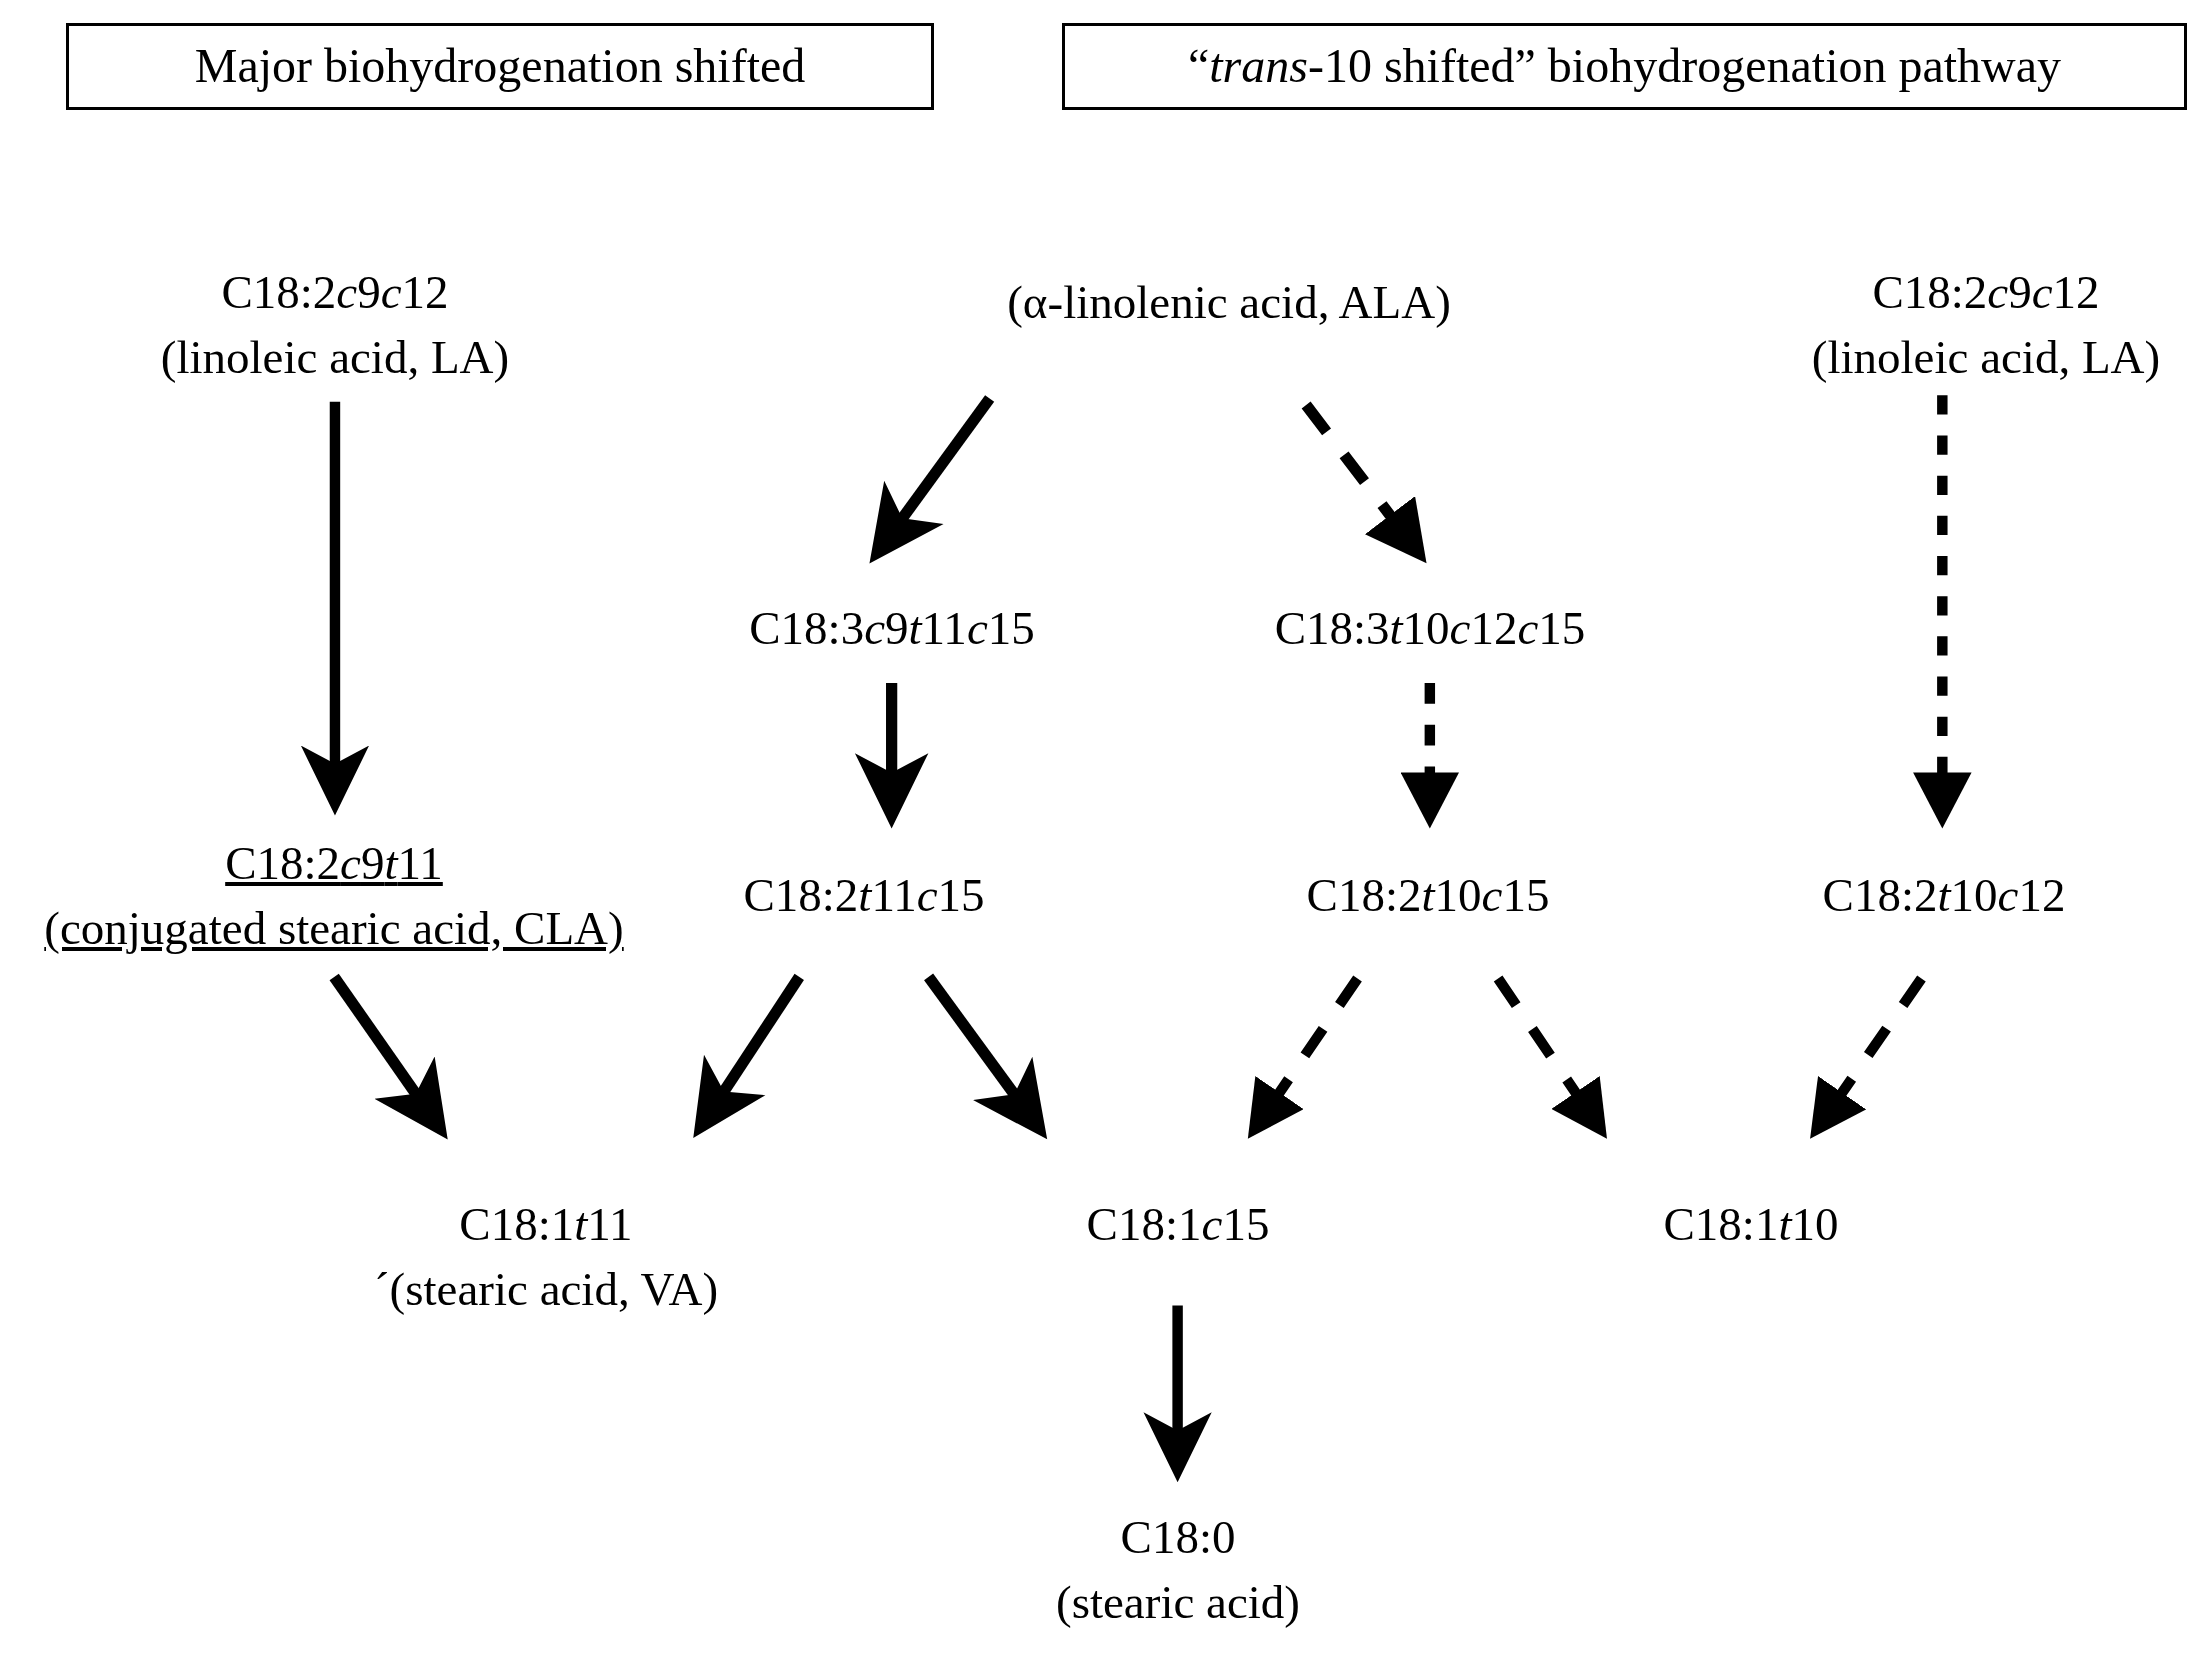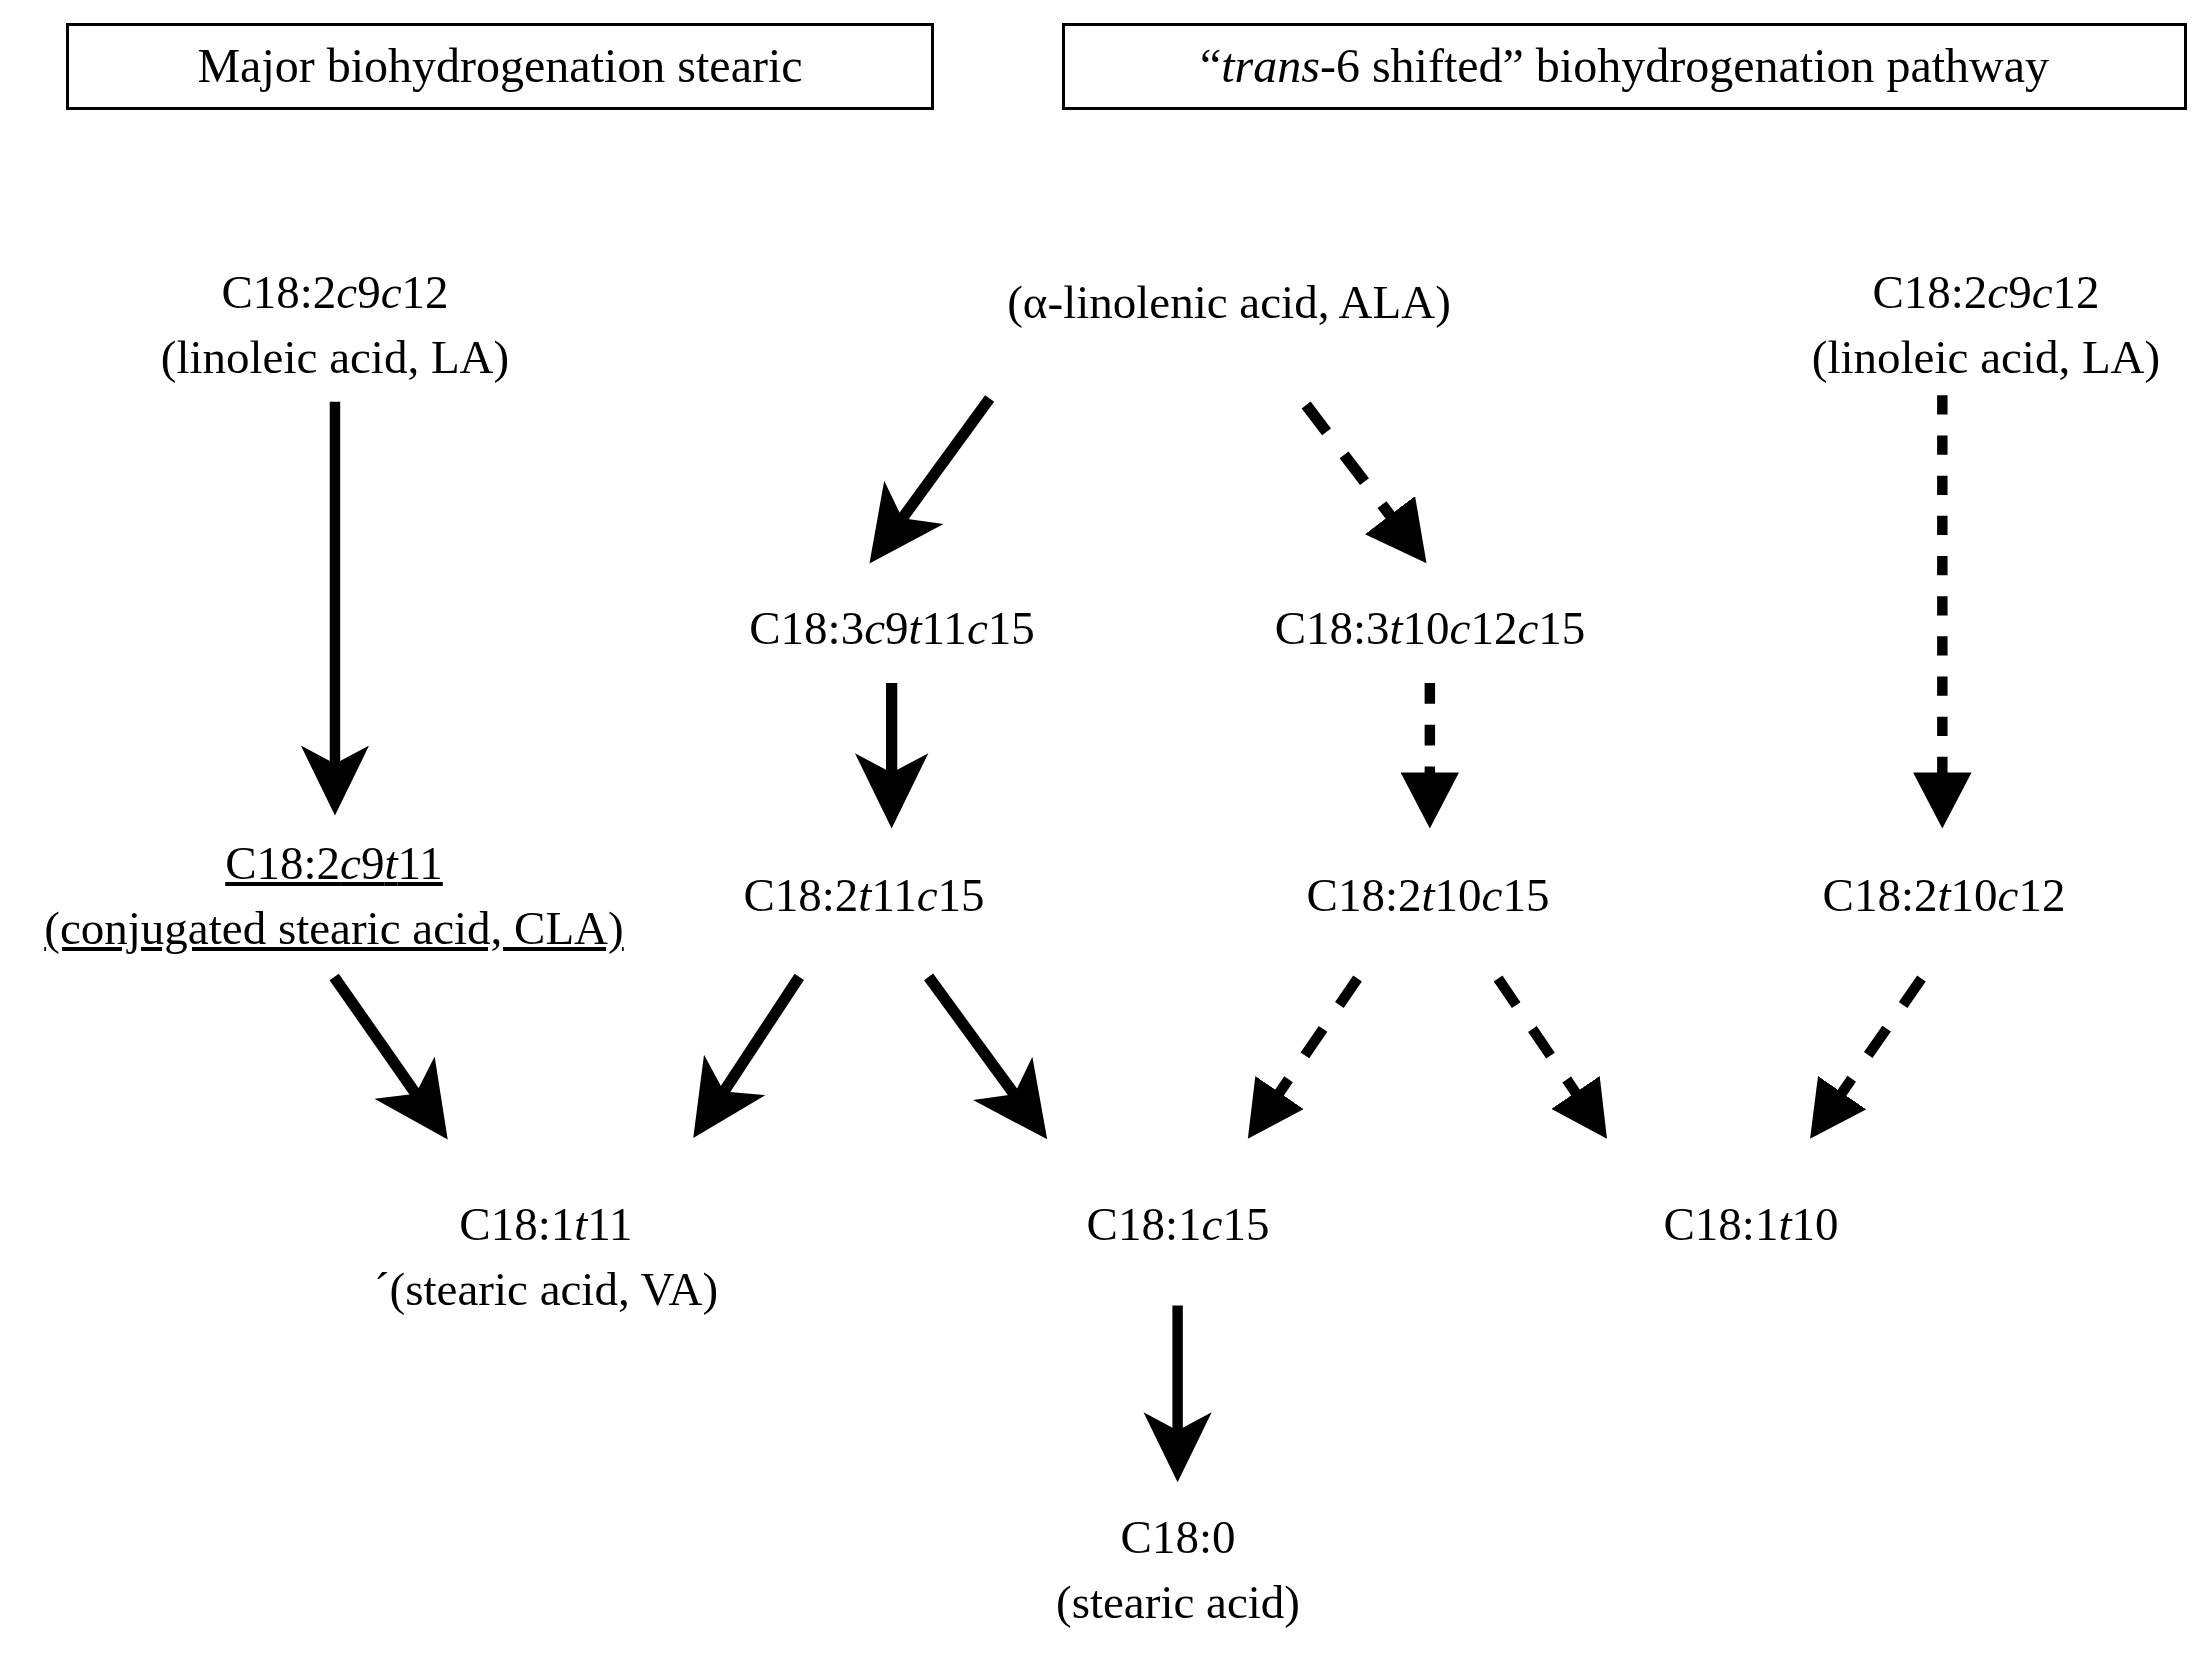--- a/index.html
+++ b/index.html
@@ -50,25 +50,25 @@
     pointer-events: none;
   }
   i { font-style: italic; }
 </style>
 </head>
 <body>
 
 <div id="canvas">
 
   <div class="title-box" id="title-box-major">
-    <span>Major biohydrogenation stearic</span>
+    <span>Major biohydrogenation shifted</span>
   </div>
 
   <div class="title-box" id="title-box-trans">
-    <span><span>“</span><i>trans</i><span>-6 shifted” biohydrogenation pathway</span></span>
+    <span><span>“</span><i>trans</i><span>-10 shifted” biohydrogenation pathway</span></span>
   </div>
 
   <svg class="arrow-layer" viewBox="0 0 2745 2060" xmlns="http://www.w3.org/2000/svg">
     <defs>
       <marker id="head-solid" viewBox="0 0 12 12" refX="9.5" refY="6" markerWidth="7" markerHeight="7" orient="auto-start-reverse">
         <path d="M 0 0.4 L 11.5 6 L 0 11.6 L 3 6 Z" fill="#000000"></path>
       </marker>
       <marker id="head-dashed" viewBox="0 0 12 12" refX="9" refY="6" markerWidth="5.6" markerHeight="5.6" orient="auto-start-reverse">
         <path d="M 0 0 L 11.5 6 L 0 12 Z" fill="#000000"></path>
       </marker>

